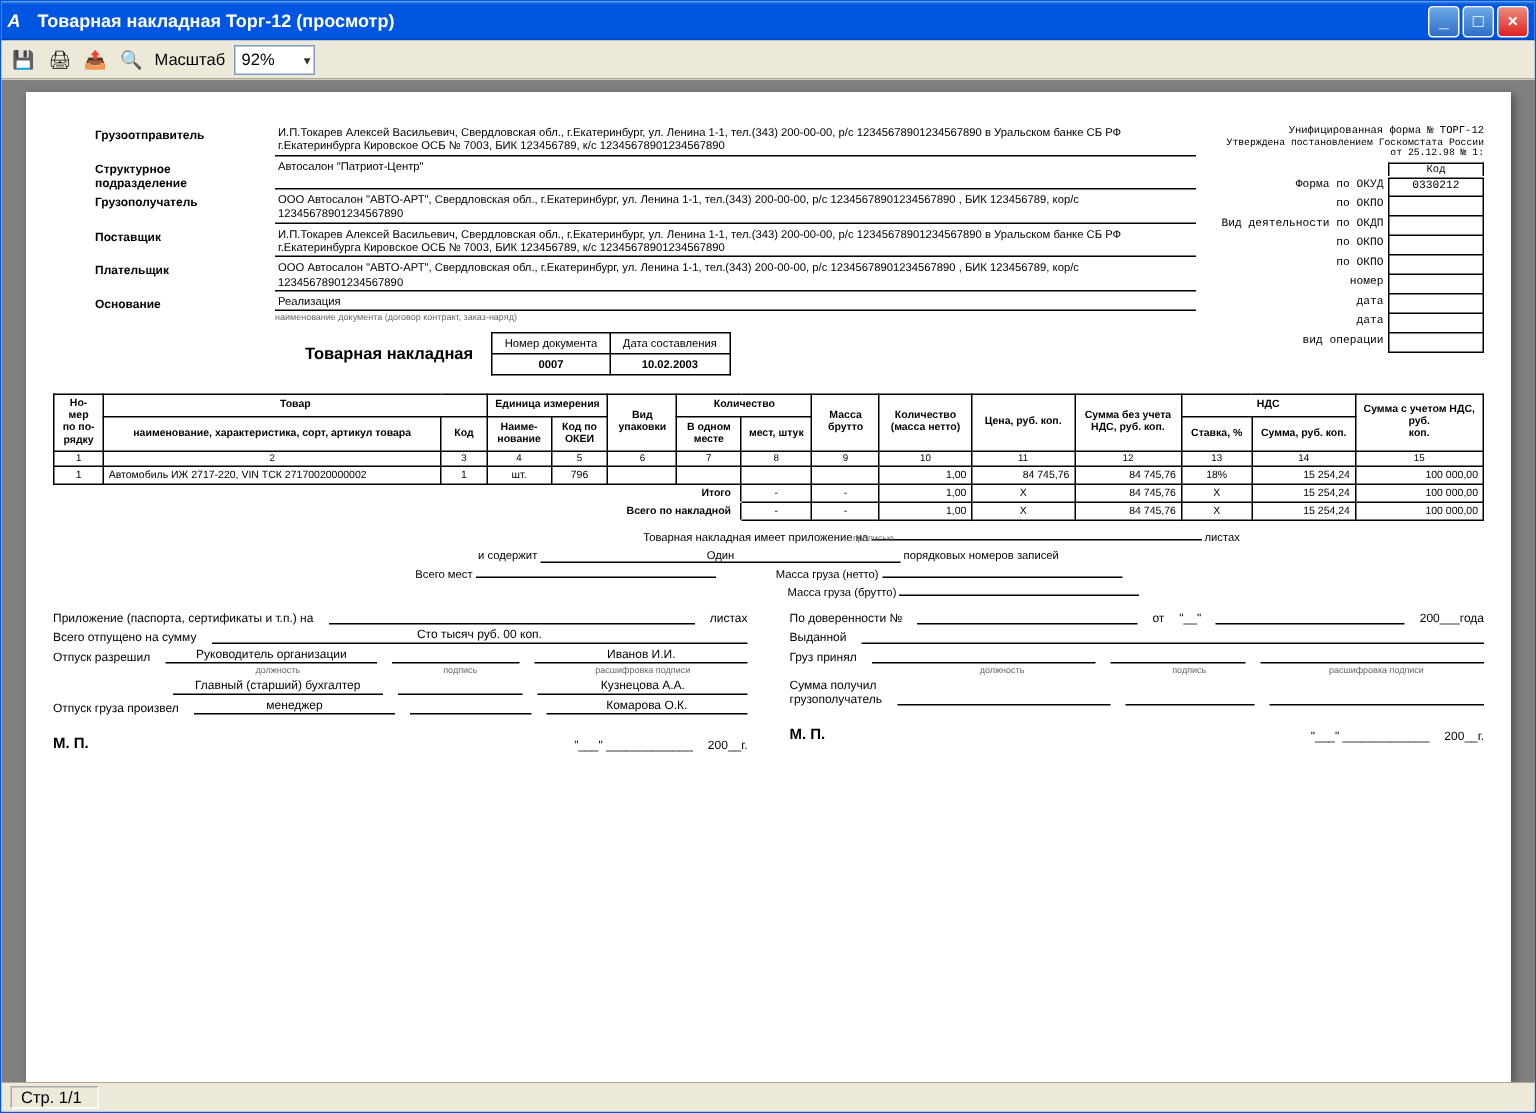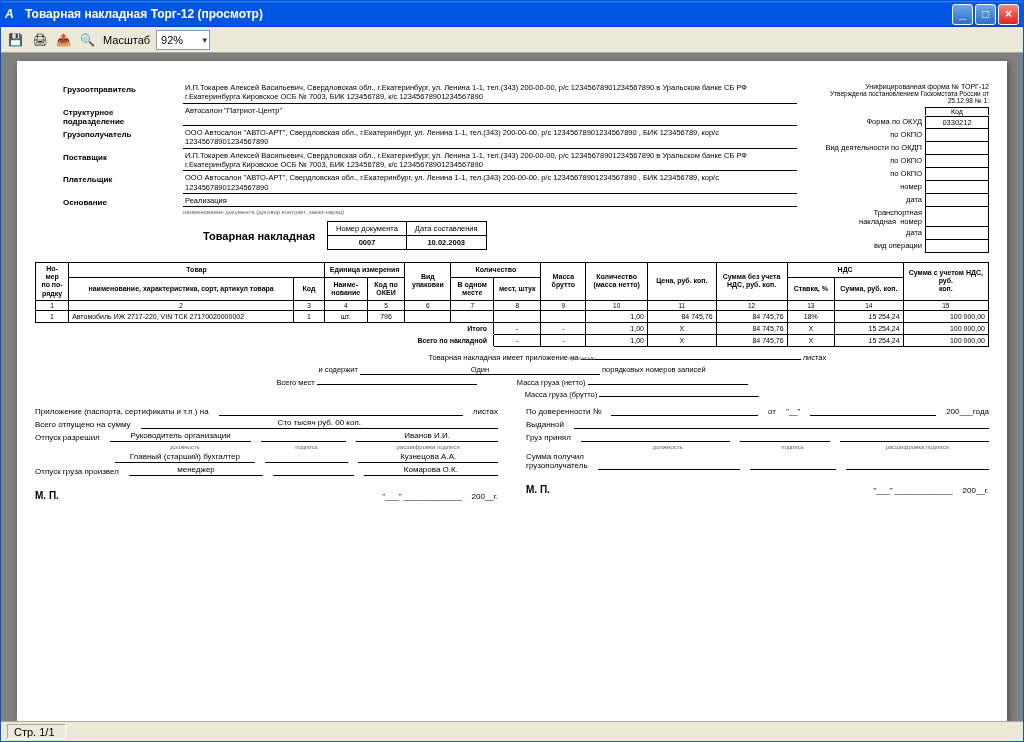--- a/index.html
+++ b/index.html
@@ -16,21 +16,21 @@
 .combo { border: 1px solid #7f9db9; background: #fff; height: 20px; padding: 0 14px 0 4px; font-size: 11px; display: inline-flex; align-items: center; position: relative; width: 54px; }
 .combo::after { content: "▾"; position: absolute; right: 2px; font-size: 9px; color: #333; }
 .viewer { flex: 1; background: #808080; padding: 8px; overflow: auto; }
 .page { background: #fff; width: 990px; min-height: 660px; margin: 0 auto; box-shadow: 2px 2px 6px rgba(0,0,0,.4); padding: 22px 18px 14px 18px; font-size: 8px; color: #000; }
 .hdr-row { display: flex; gap: 8px; margin-bottom: 2px; }
 .hdr-label { width: 112px; font-weight: bold; padding-top: 2px; }
 .hdr-val { flex: 1; border-bottom: 1px solid #000; padding: 0 2px 1px 2px; font-size: 7.5px; line-height: 1.25; }
 .hdr-sub { font-size: 6px; color: #666; }
 .top-flex { display: flex; gap: 10px; margin-left: 28px; }
 .top-main { flex: 1; }
-.kod-col { width: 182px; font-size: 7.5px; }
+.kod-col { width: 182px; font-size: 7.5px; font-family: Liberation Mono, monospace; }
 .kod-title { text-align: center; font-size: 7px; margin-bottom: 1px; }
 .kod-row { display: flex; align-items: stretch; }
 .kod-lbl { flex: 1; text-align: right; padding: 1px 3px; }
 .kod-box { width: 64px; border: 1px solid #000; border-top: none; text-align: center; padding: 1px 2px; min-height: 13px; }
 .kod-box.first { border-top: 1px solid #000; }
 .doc-center { display: flex; align-items: center; gap: 12px; margin: 6px 0 6px 140px; }
 .doc-title { font-weight: bold; font-size: 11px; }
 .mini-tbl { border-collapse: collapse; }
 .mini-tbl td,.mini-tbl th { border: 1px solid #000; padding: 2px 8px; font-size: 7.5px; text-align: center; font-weight: bold; }
 .mini-tbl th { font-weight: normal; }
@@ -154,24 +154,20 @@
             </div>
           <div class="kod-row">
               <div class="kod-lbl">номер</div>
               <div class="kod-box"></div>
             </div>
           <div class="kod-row">
               <div class="kod-lbl">дата</div>
               <div class="kod-box"></div>
             </div>
           <div class="kod-row">
-              <div class="kod-lbl"><span>Транспортная накладная</span>&nbsp;&nbsp;<span>номер</span></div>
-              <div class="kod-box"></div>
-            </div>
-          <div class="kod-row">
               <div class="kod-lbl">дата</div>
               <div class="kod-box"></div>
             </div>
           <div class="kod-row">
               <div class="kod-lbl">вид операции</div>
               <div class="kod-box"></div>
             </div>
         </div>
       </div>
 

